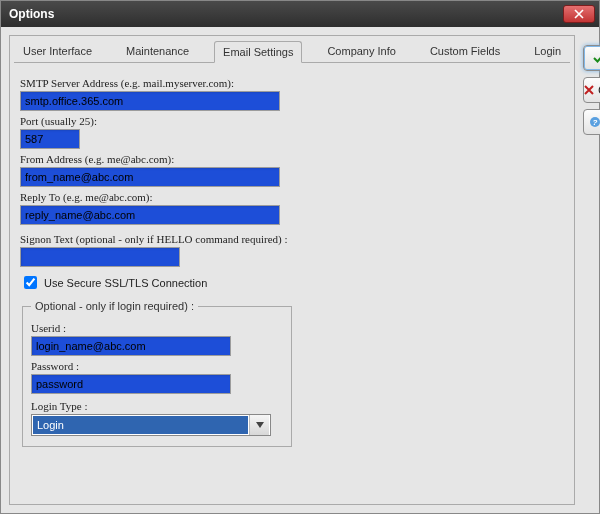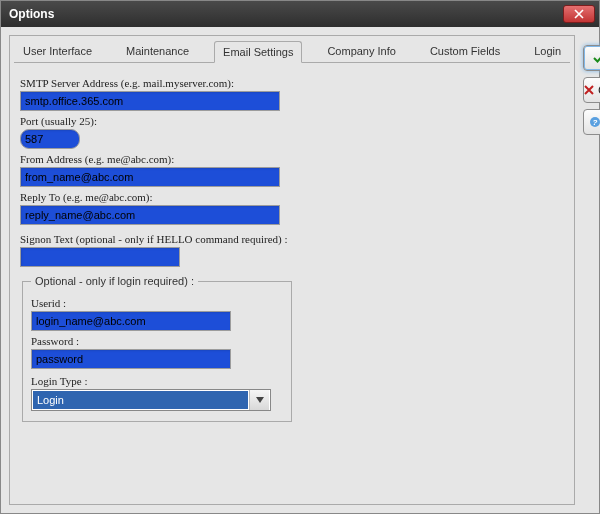--- a/index.html
+++ b/index.html
@@ -96,21 +96,21 @@
   .text-input {
     height: 20px;
     border: 1px solid #9c9c9c;
     background: #1d4ed8;
     padding: 2px 4px;
     font-family: inherit;
     font-size: 11px;
     box-shadow: inset 1px 1px 2px rgba(0,0,0,0.1);
   }
   .w260 { width: 260px; }
-  .w60  { width: 60px; border-radius: 9px; }
+  .w60  { width: 60px; }
   .w160 { width: 160px; }
   .w240 { width: 200px; }
   .cb-row { display: flex; align-items: center; gap: 4px; margin-top: 6px; }
   fieldset {
     margin-top: 8px;
     border: 1px solid #aaa;
     padding: 6px 8px 10px 8px;
     width: 270px;
   }
   fieldset legend { padding: 0 4px; color: #333; }
@@ -201,20 +201,24 @@
 
         <div class="field-label">From Address (e.g. me@abc.com):</div>
         <input class="text-input w260" value="from_name@abc.com" style="">
 
         <div class="field-label">Reply To (e.g. me@abc.com):</div>
         <input class="text-input w260" value="reply_name@abc.com" style="">
 
         <div class="field-label" style="margin-top:8px">Signon Text (optional - only if HELLO command required) :</div>
         <input class="text-input w160" value="" style="">
 
+        <div class="cb-row">
+          <input type="checkbox" checked="" style="">
+          <span>Use Secure SSL/TLS Connection</span>
+        </div>
 
         <fieldset>
           <legend>Optional - only if login required) :</legend>
 
           <div class="field-label">Userid :</div>
           <input class="text-input w240" value="login_name@abc.com" style="">
 
           <div class="field-label">Password :</div>
           <input class="text-input w240" value="password" style="">
 

